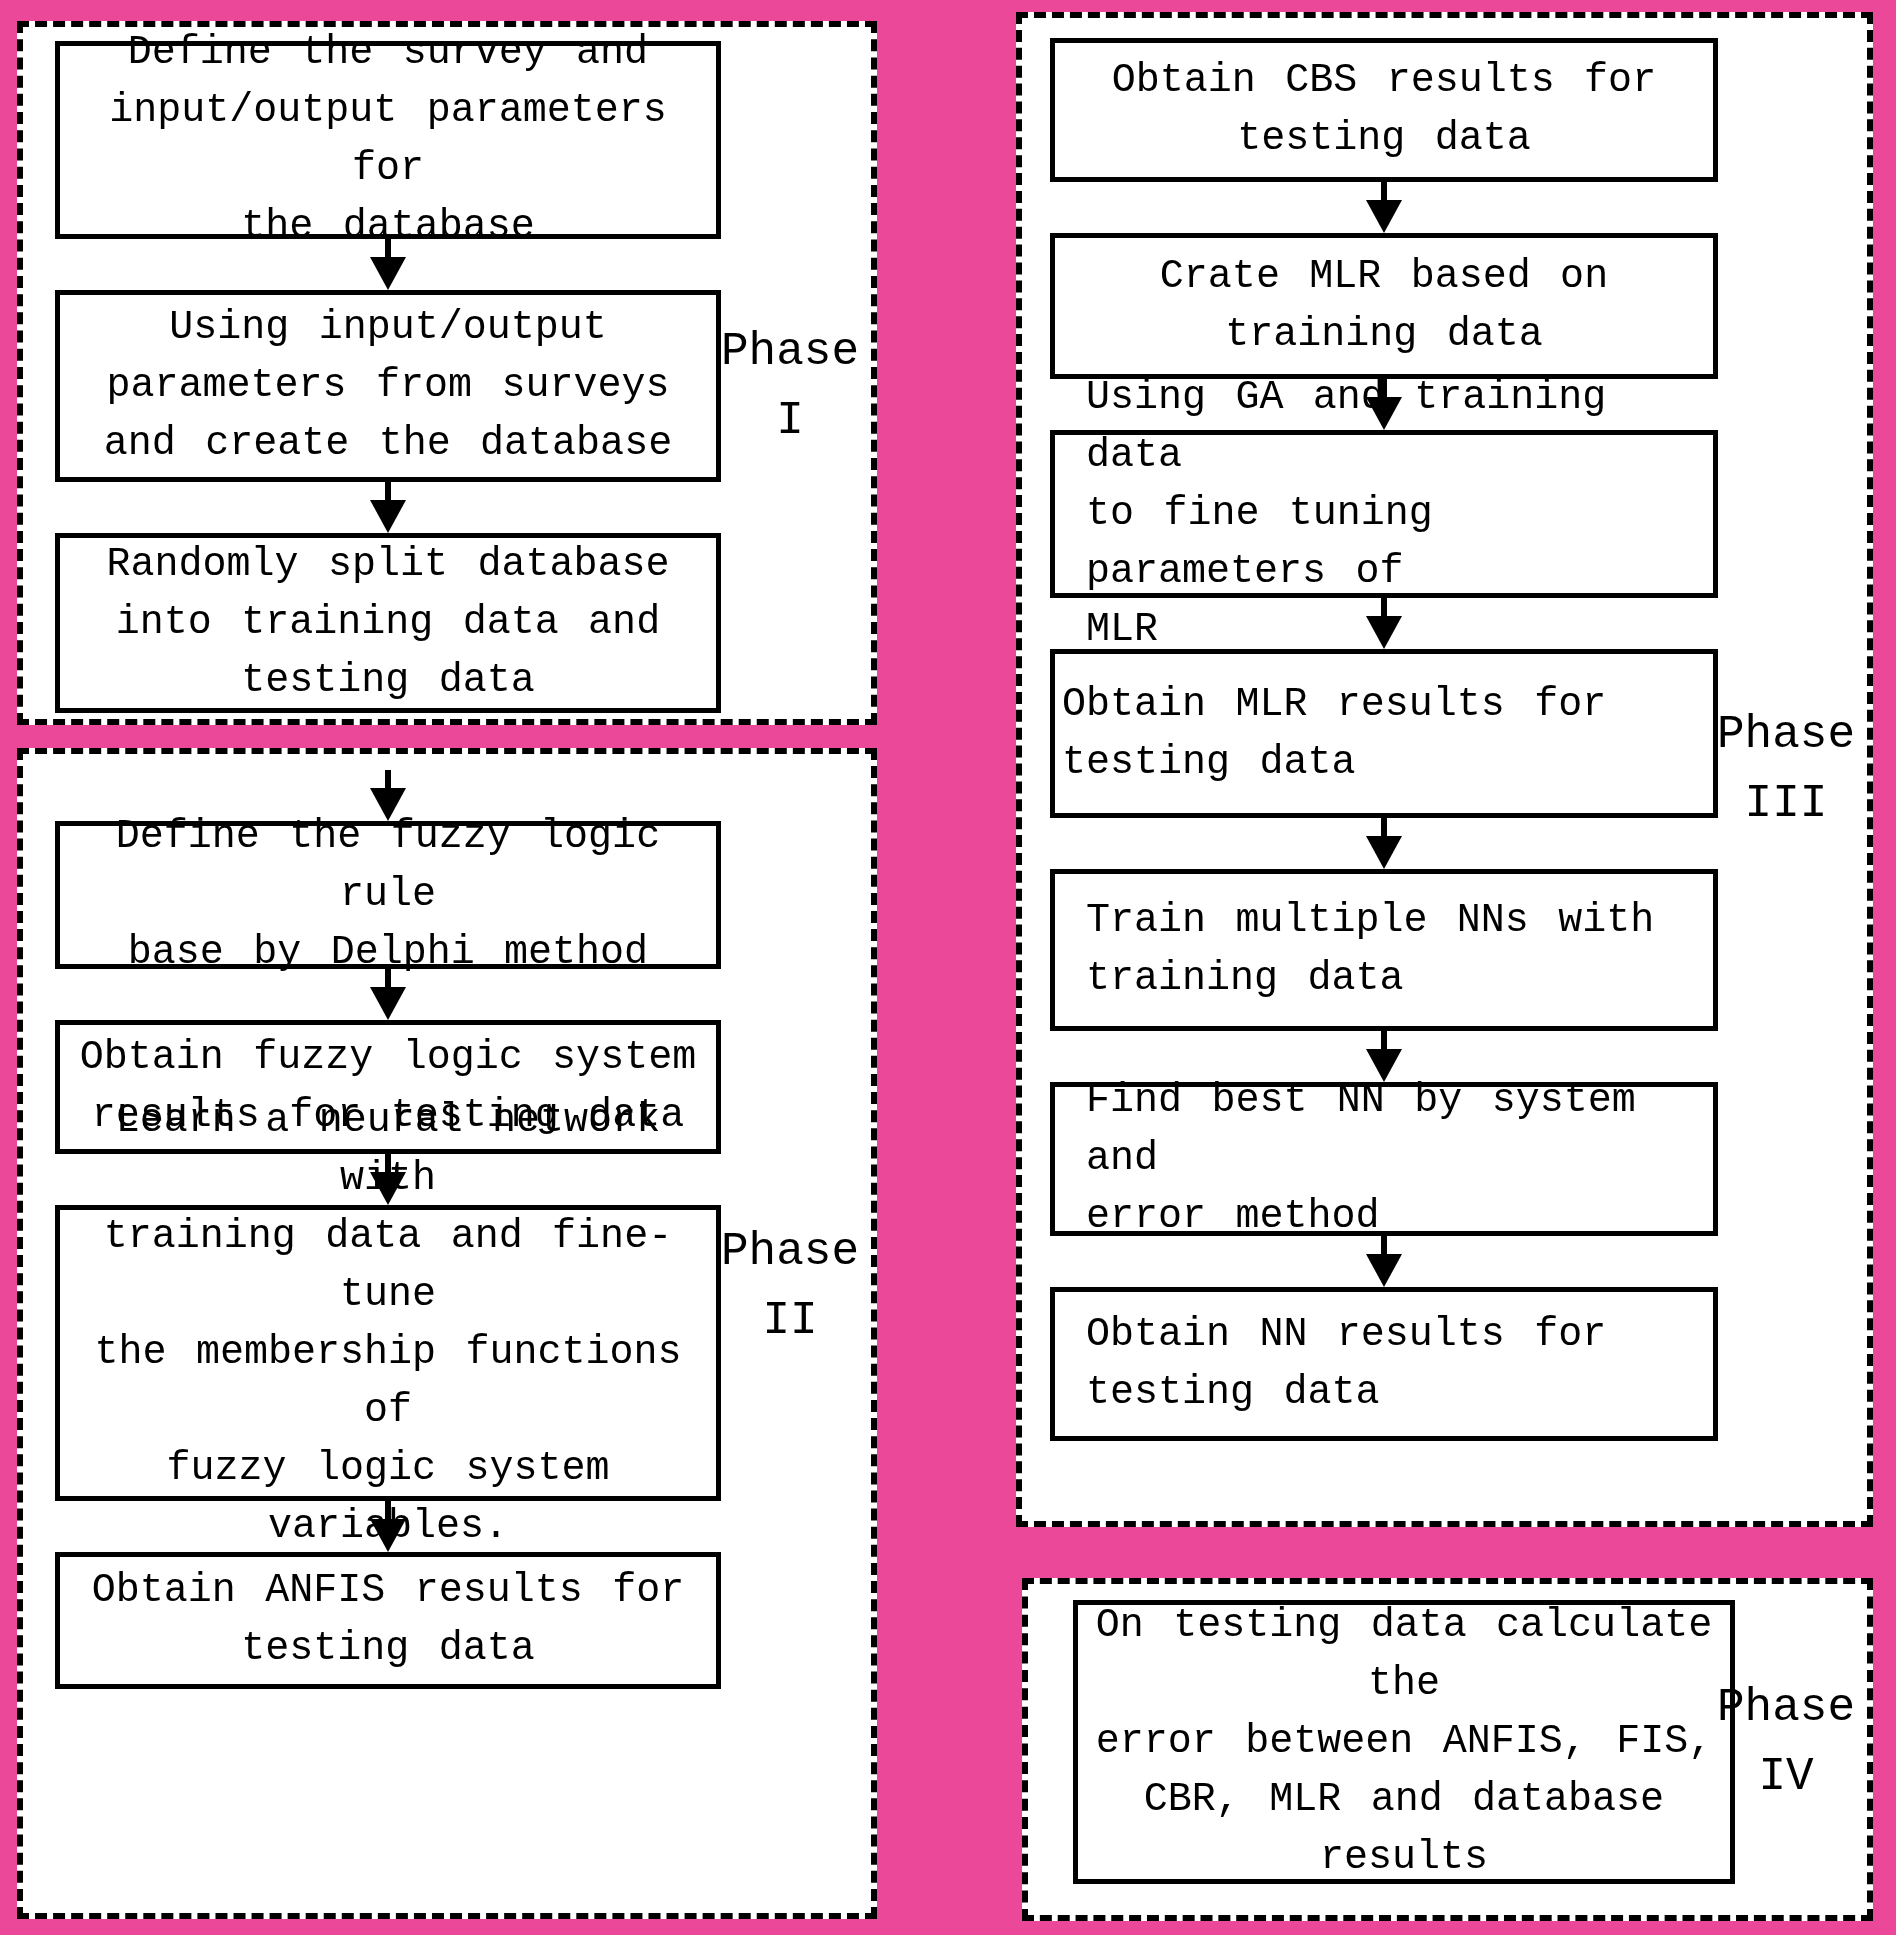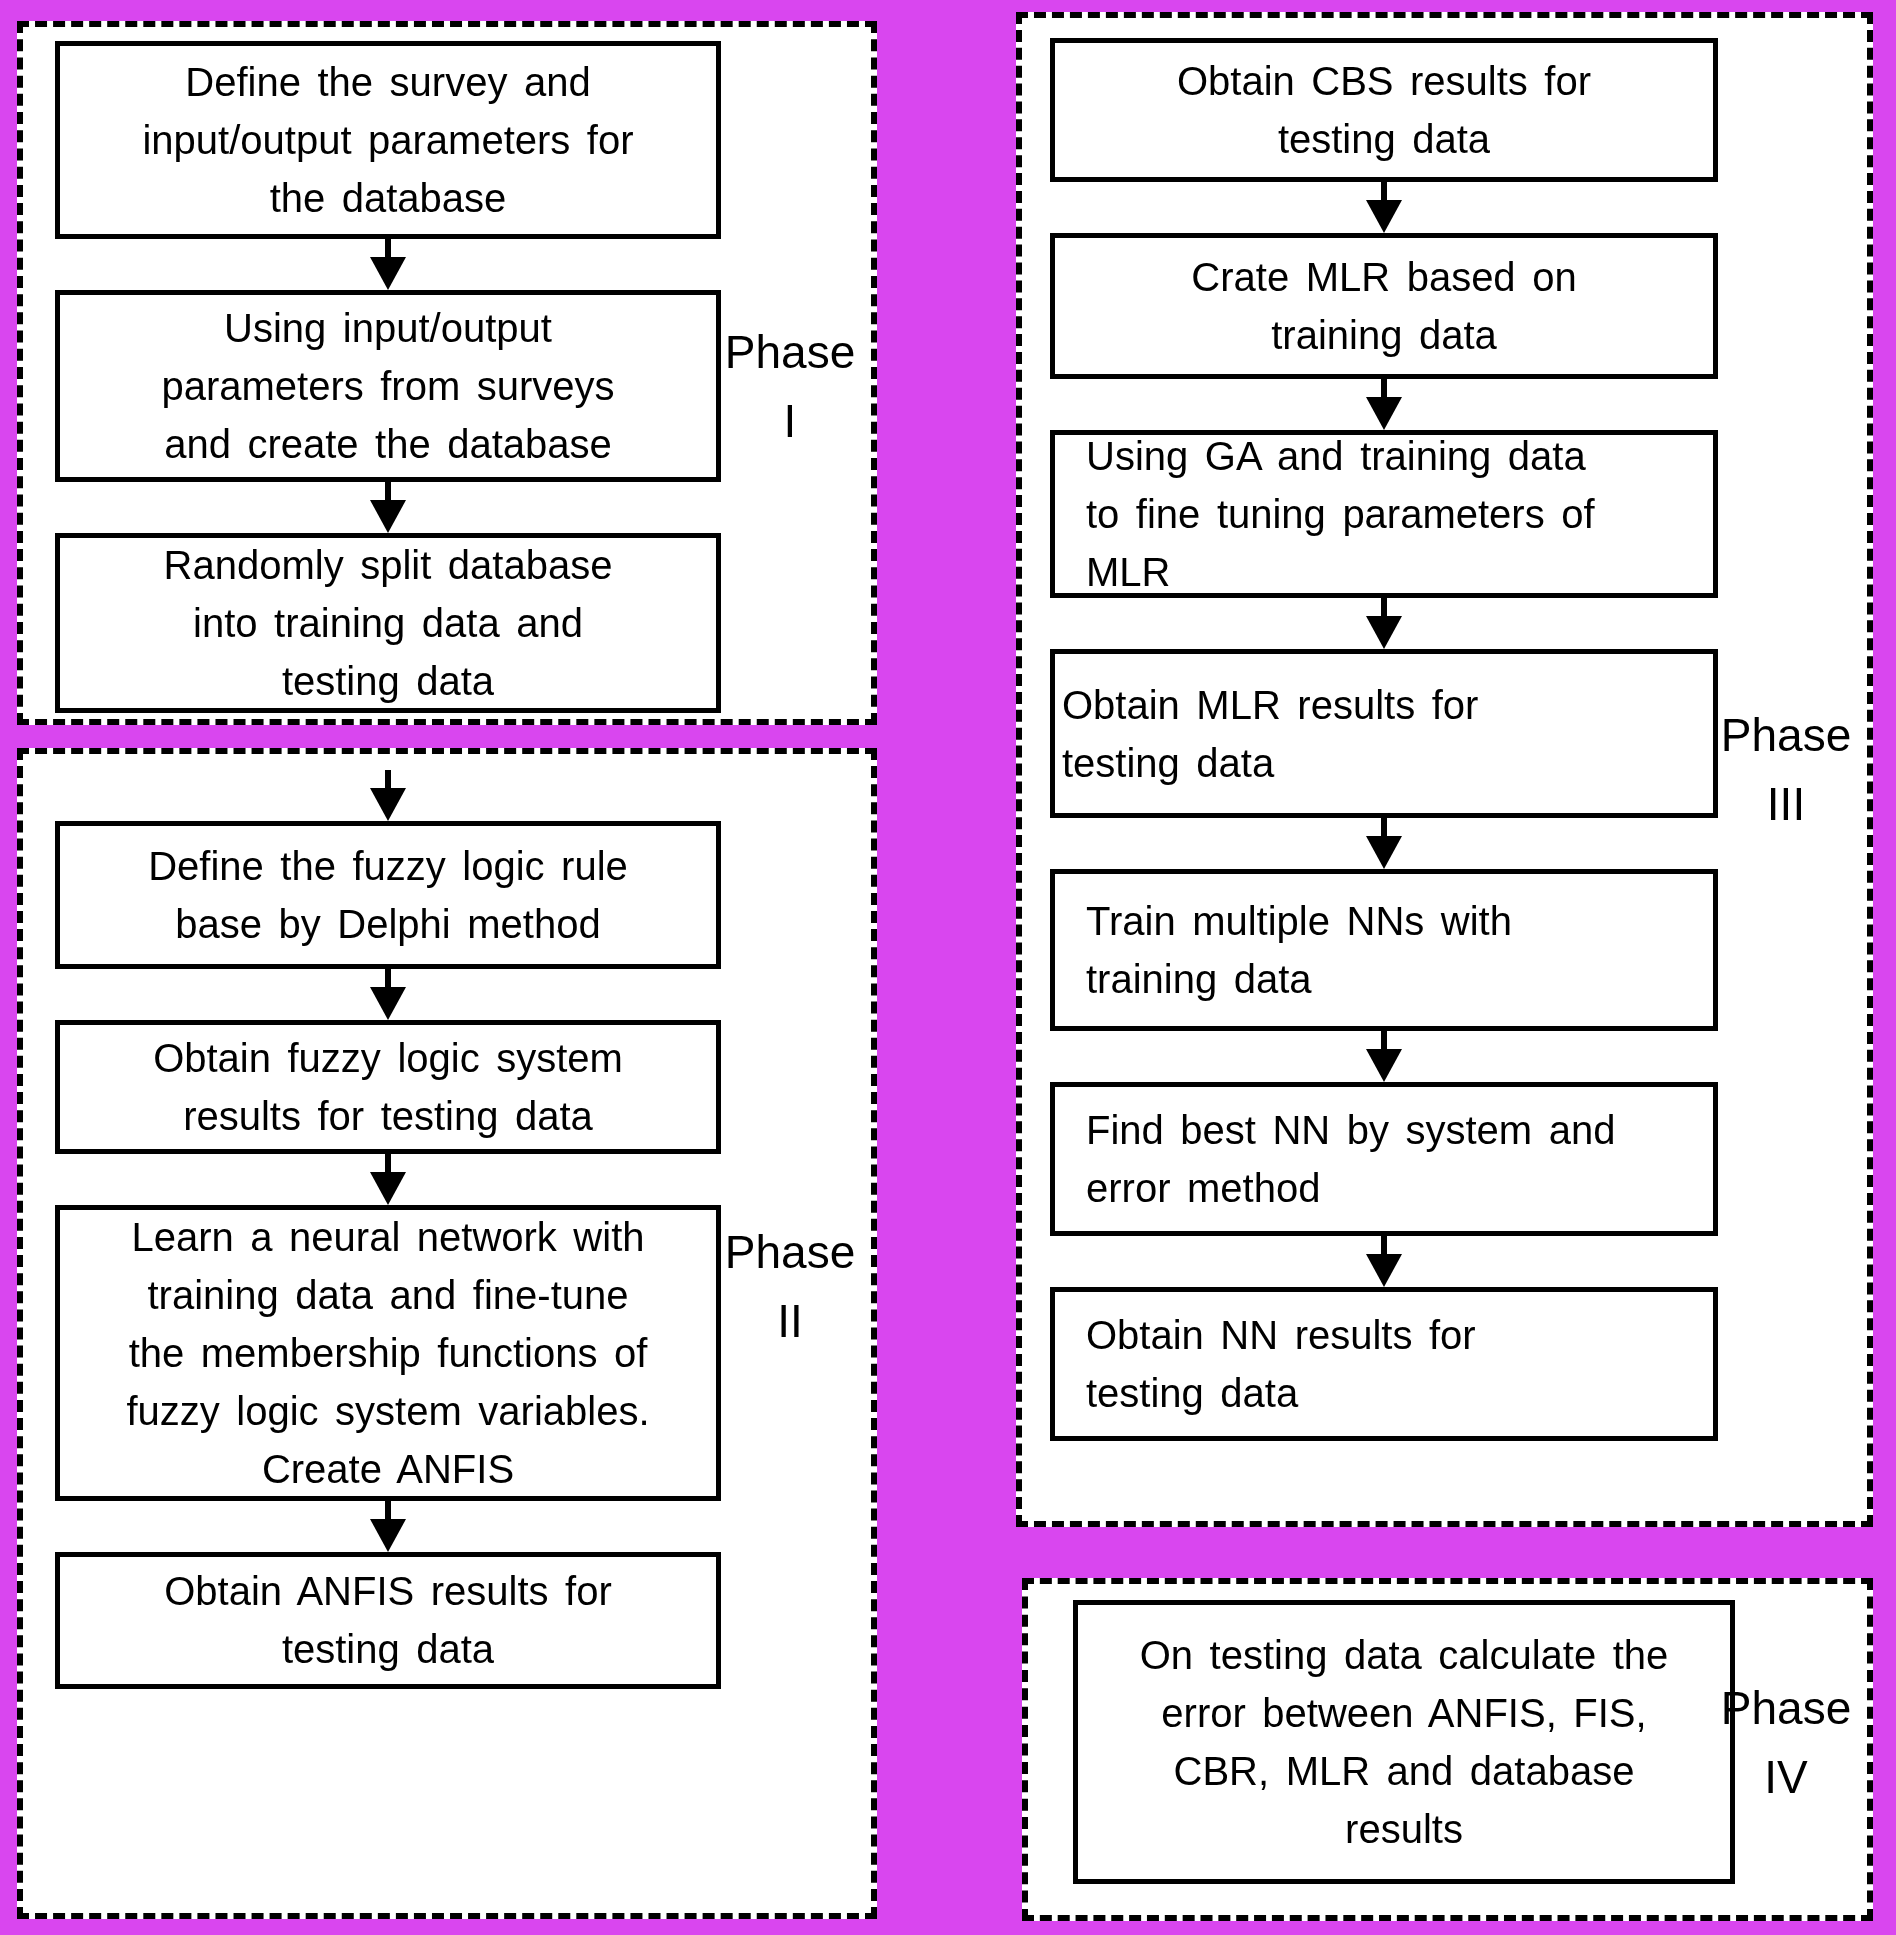--- a/index.html
+++ b/index.html
@@ -1,21 +1,21 @@
 <!DOCTYPE html>
 <html style="font-size:9.6px"><head>
 <meta charset="utf-8">
 <style>
   html, body { margin: 0; padding: 0; background: #ffffff; }
   .canvas {
     position: relative;
     width: 1896px;
     height: 1936px;
-    background: #d946ef;
-    font-family: Liberation Sans, sans-serif;
+    background: #ec4899;
+    font-family: Liberation Mono, monospace;
     color: #000000;
   }
   .phase {
     position: absolute;
     border: 6.6px dashed #000000;
     box-sizing: border-box;
     background: #ffffff;
   }
   .flow {
     position: absolute;

